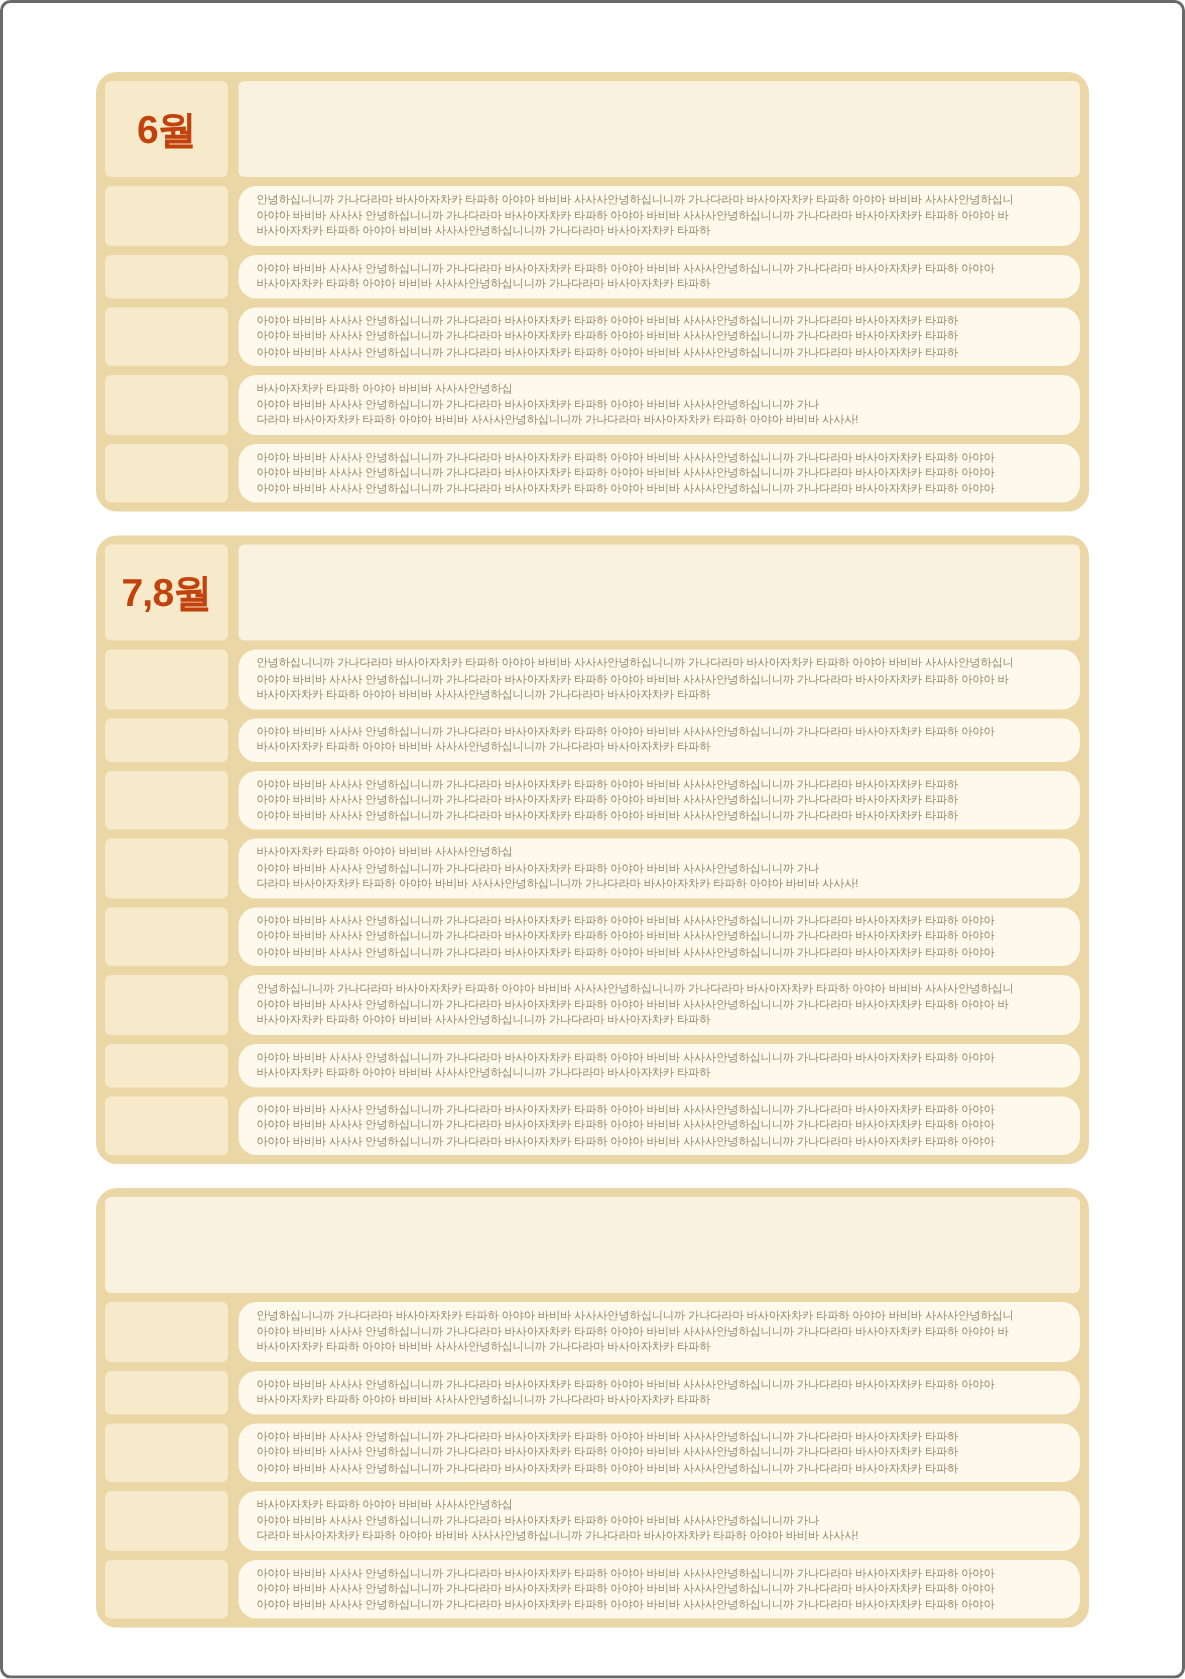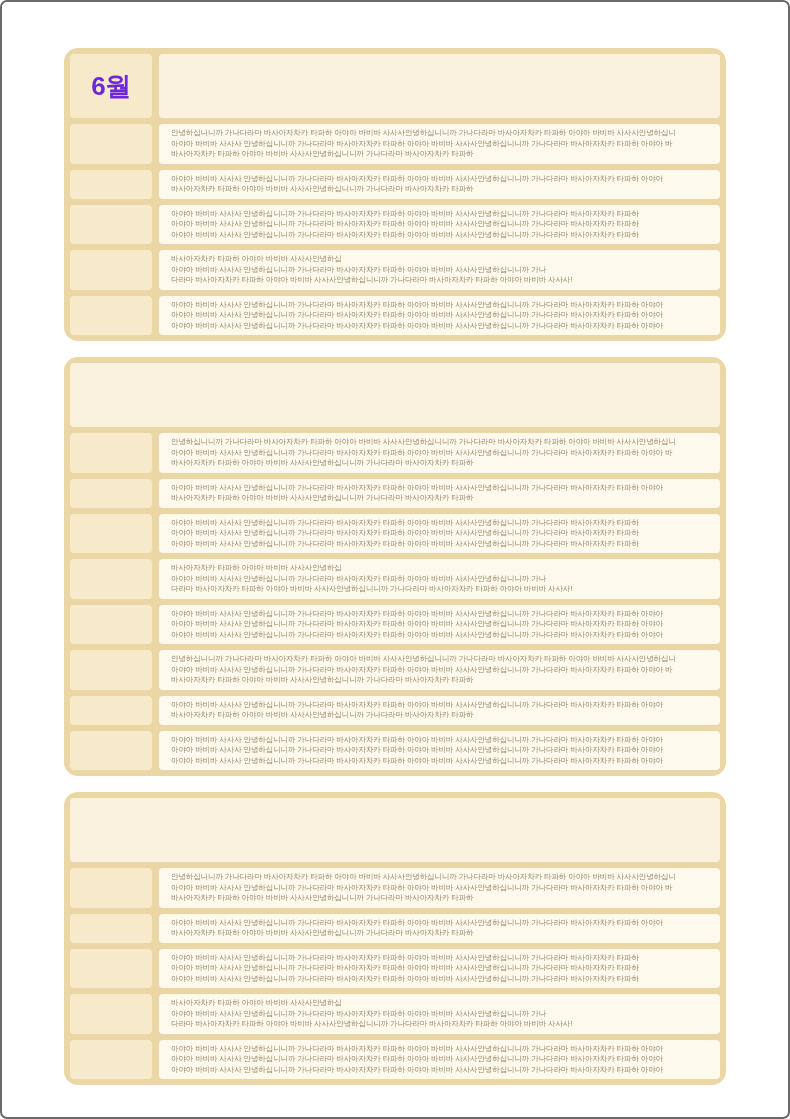--- a/index.html
+++ b/index.html
@@ -32,26 +32,26 @@
   .label-cell {
     flex:0 0 82px;
     background:#f7eaca;
   }
   .content-cell { flex:1 1 auto; }
   .header-row { height:64px; }
   .header-cell { background:#faf2de; }
   .month-cell {
     display:flex; align-items:center; justify-content:center;
     font-size:26px; font-weight:800; letter-spacing:-0.5px;
-    color:#6d28d9;
+    color:#c2410c;
   }
   .text-cell {
     background:#fdf9ec;
     padding:4px 12px;
-    display:flex; flex-direction:column; justify-content:center;
+    display:flex; flex-direction:column; justify-content:center;border-radius:12px;
   }
   .line {
     font-size:7.5px;
     line-height:10.5px;
     color:#968667;
     white-space:nowrap;
     overflow:hidden;
     letter-spacing:-0.1px;
   }
 </style>
@@ -98,20 +98,21 @@
             <div class="cell content-cell text-cell">
               <div class="line">아야아 바비바 사사사 안녕하십니니까 가나다라마 바사아자차카 타파하 아야아 바비바 사사사안녕하십니니까 가나다라마 바사아자차카 타파하 아야아</div>
               <div class="line">아야아 바비바 사사사 안녕하십니니까 가나다라마 바사아자차카 타파하 아야아 바비바 사사사안녕하십니니까 가나다라마 바사아자차카 타파하 아야아</div>
               <div class="line">아야아 바비바 사사사 안녕하십니니까 가나다라마 바사아자차카 타파하 아야아 바비바 사사사안녕하십니니까 가나다라마 바사아자차카 타파하 아야아</div>
             </div>
           </div></div>
     </section>
 
     <section class="card">
       <div class="row header-row">
+        <div class="cell label-cell month-cell">7,8월</div>
         <div class="cell content-cell header-cell"></div>
       </div>
       <div class="rows-host"><div class="row">
             <div class="cell label-cell"></div>
             <div class="cell content-cell text-cell">
               <div class="line">안녕하십니니까 가나다라마 바사아자차카 타파하 아야아 바비바 사사사안녕하십니니까 가나다라마 바사아자차카 타파하 아야아 바비바 사사사안녕하십니</div>
               <div class="line">아야아 바비바 사사사 안녕하십니니까 가나다라마 바사아자차카 타파하 아야아 바비바 사사사안녕하십니니까 가나다라마 바사아자차카 타파하 아야아 바</div>
               <div class="line">바사아자차카 타파하 아야아 바비바 사사사안녕하십니니까 가나다라마 바사아자차카 타파하</div>
             </div>
           </div><div class="row">

